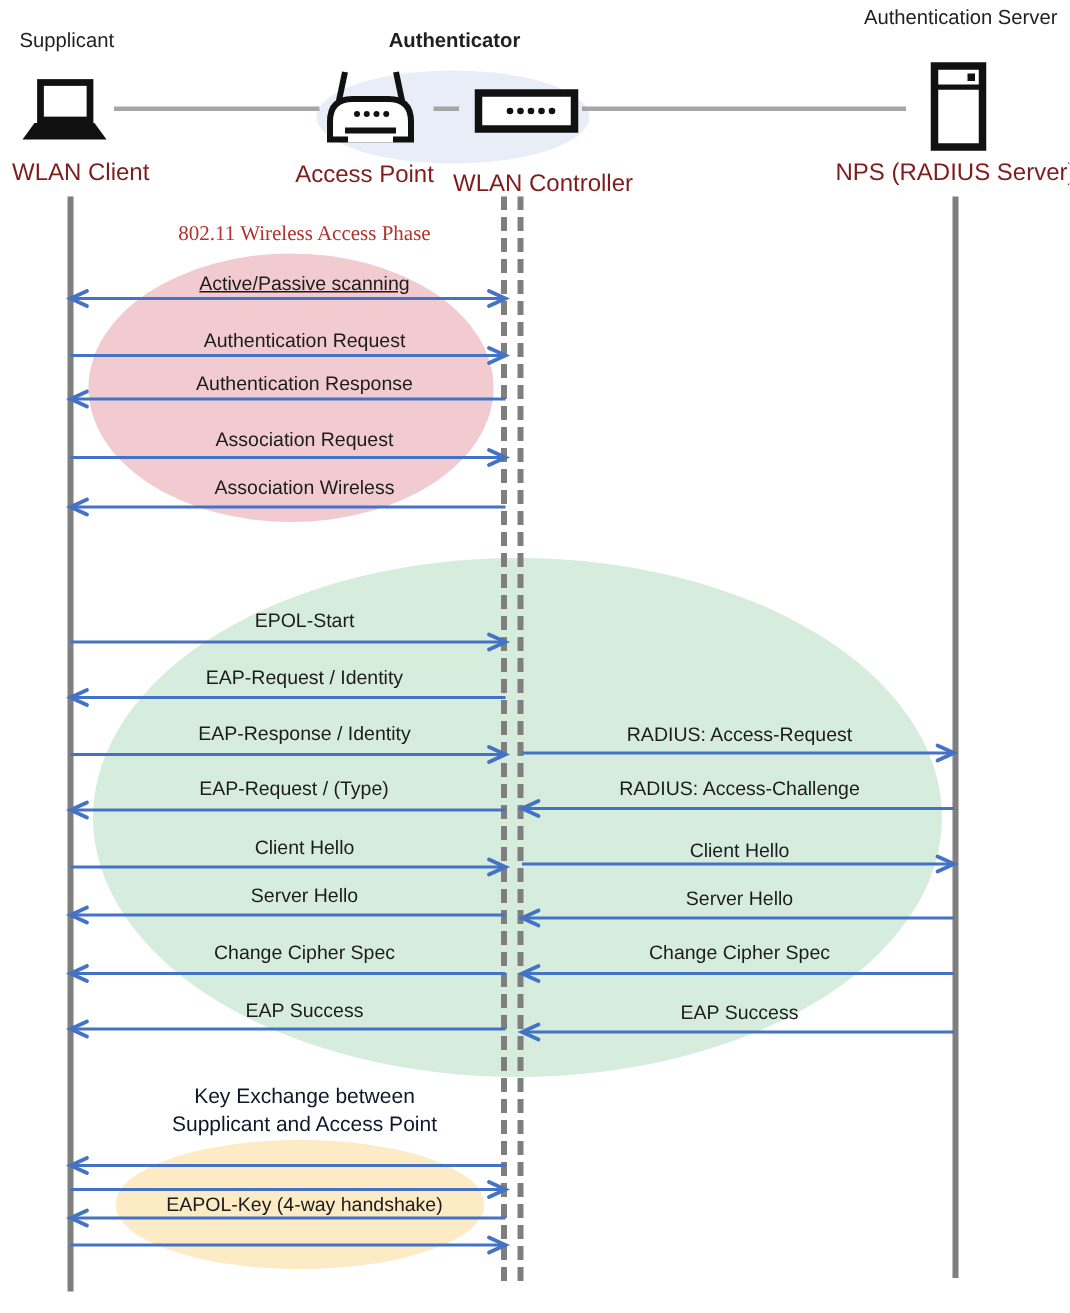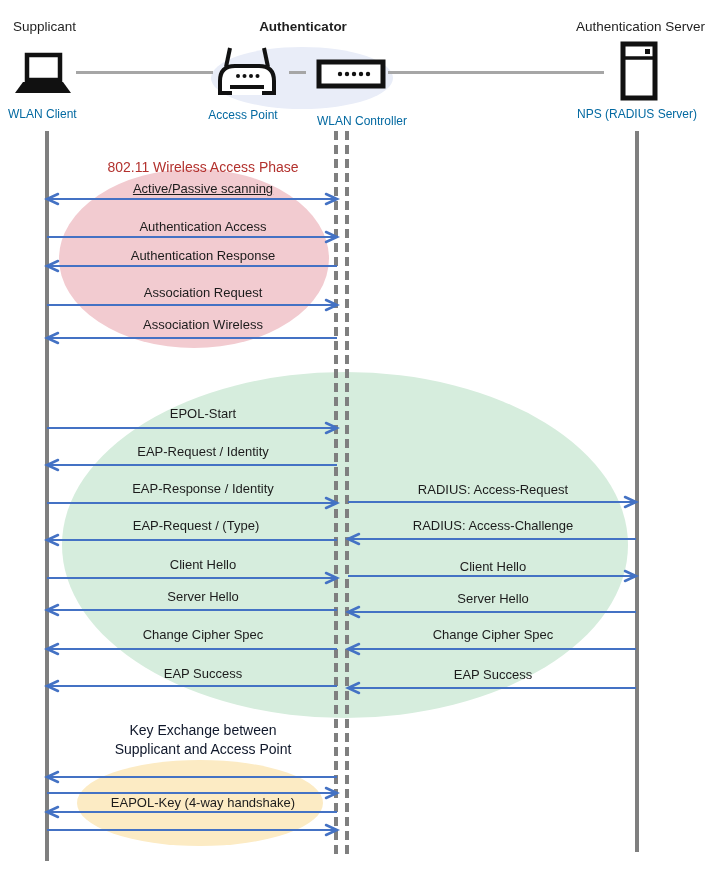--- a/index.html
+++ b/index.html
@@ -6,21 +6,21 @@
   .canvas{
     position:relative;width:713px;height:875px;background:#fff;overflow:hidden;
     font-family:"Liberation Sans", sans-serif;color:#1f1f1f;
   }
   .ellipse{position:absolute;border-radius:50%;z-index:0;}
   .lifeline{position:absolute;width:4px;z-index:1;}
   .lifeline.solid{background:#7f7f7f;}
   .lifeline.dashed{background:repeating-linear-gradient(to bottom,#7f7f7f 0 9px,transparent 9px 14px);}
   .connector{position:absolute;height:3px;background:#a6a6a6;z-index:1;}
   .role-label{position:absolute;font-size:13.5px;color:#1f1f1f;z-index:3;white-space:nowrap;}
-  .node-label{position:absolute;font-size:12px;color:#0369a1;z-index:3;white-space:nowrap;}
+  .node-label{position:absolute;font-size:16px;color:#7f1d1d;z-index:3;white-space:nowrap;}
   .node-icon{position:absolute;z-index:2;}
   .phase-title{position:absolute;width:320px;text-align:center;font-size:14px;z-index:3;white-space:pre-line;line-height:19px;}
   #arrows{position:absolute;left:0;top:0;z-index:2;}
   .msg-label{position:absolute;width:320px;text-align:center;font-size:13px;line-height:15px;color:#1c1c1c;z-index:3;white-space:nowrap;}
   .center{text-align:center;}
   .right{text-align:right;}
 </style>
 </head>
 <body>
 
@@ -35,21 +35,21 @@
   <div class="lifeline dashed" style="left:334px;top:131px;height:724px;"></div>
   <div class="lifeline dashed" style="left:345px;top:131px;height:724px;"></div>
   <div class="lifeline solid" style="left:635px;top:131px;height:721px;"></div>
 
   <div class="connector" style="left:76px;top:71px;width:137px;"></div>
   <div class="connector" style="left:289px;top:71px;width:17px;"></div>
   <div class="connector" style="left:388px;top:71px;width:216px;"></div>
 
   <div class="role-label" style="left:13px;top:19px;">Supplicant</div>
   <div class="role-label center" style="left:223px;top:19px;width:160px;font-weight:bold;">Authenticator</div>
-  <div class="role-label right" style="left:543px;top:19px;width:162px;">Authentication Server</div>
+  <div class="role-label right" style="left:543px;top:4px;width:162px;">Authentication Server</div>
 
   <svg class="node-icon" style="left:12px;top:52px;" width="62" height="44" viewBox="0 0 62 44">
     <rect x="15" y="3" width="33" height="25" fill="#fff" stroke="#111" stroke-width="4.5"></rect>
     <path d="M3 41 L59 41 L51 30 L11 30 Z" fill="#111"></path>
   </svg>
 
   <svg class="node-icon" style="left:215px;top:45px;" width="64" height="52" viewBox="0 0 64 52">
     <line x1="15" y1="3" x2="11" y2="22" stroke="#111" stroke-width="4"></line>
     <line x1="49" y1="3" x2="53" y2="22" stroke="#111" stroke-width="4"></line>
     <path d="M5 48 L5 36 Q5 21 20 21 L44 21 Q59 21 59 36 L59 48 Z" fill="#fff" stroke="#111" stroke-width="4"></path>
@@ -74,21 +74,21 @@
     <rect x="3" y="3" width="32" height="54" fill="#fff" stroke="#111" stroke-width="5"></rect>
     <line x1="3" y1="17" x2="35" y2="17" stroke="#111" stroke-width="3.5"></line>
     <rect x="25" y="8" width="5" height="5" fill="#111"></rect>
   </svg>
 
   <div class="node-label" style="left:8px;top:107px;">WLAN Client</div>
   <div class="node-label center" style="left:173px;top:108px;width:140px;">Access Point</div>
   <div class="node-label center" style="left:287px;top:102px;width:150px;margin-top:12px;">WLAN Controller</div>
   <div class="node-label center" style="left:547px;top:107px;width:180px;">NPS (RADIUS Server)</div>
 
-  <div class="phase-title" style="left: 43px; top: 158px; color: rgb(179, 50, 46);">802.11 Wireless Access Phase</div>
+  <div class="phase-title" style="left: 43px; top: 147px; color: rgb(179, 50, 46); font-family: Liberation Serif, serif;">802.11 Wireless Access Phase</div>
   <div class="phase-title" style="left: 43px; top: 721px; color: #0f172a;">Key Exchange between
 Supplicant and Access Point</div>
 
   <svg id="arrows" width="713" height="875" viewBox="0 0 713 875">
       <line x1="47" x2="337" y1="199" y2="199" stroke="#4472c4" stroke-width="2"></line>
       <polyline points="326,194 337,199 326,204" fill="none" stroke="#4472c4" stroke-width="2.5" stroke-linecap="round"></polyline>
       <polyline points="58,194 47,199 58,204" fill="none" stroke="#4472c4" stroke-width="2.5" stroke-linecap="round"></polyline>
       <line x1="47" x2="337" y1="237" y2="237" stroke="#4472c4" stroke-width="2"></line>
       <polyline points="326,232 337,237 326,242" fill="none" stroke="#4472c4" stroke-width="2.5" stroke-linecap="round"></polyline>
       <line x1="47" x2="337" y1="266" y2="266" stroke="#4472c4" stroke-width="2"></line>
@@ -130,21 +130,21 @@
       <line x1="47" x2="337" y1="793" y2="793" stroke="#4472c4" stroke-width="2"></line>
       <polyline points="326,788 337,793 326,798" fill="none" stroke="#4472c4" stroke-width="2.5" stroke-linecap="round"></polyline>
       <line x1="47" x2="337" y1="812" y2="812" stroke="#4472c4" stroke-width="2"></line>
       <polyline points="58,807 47,812 58,817" fill="none" stroke="#4472c4" stroke-width="2.5" stroke-linecap="round"></polyline>
       <line x1="47" x2="337" y1="830" y2="830" stroke="#4472c4" stroke-width="2"></line>
       <polyline points="326,825 337,830 326,835" fill="none" stroke="#4472c4" stroke-width="2.5" stroke-linecap="round"></polyline>
     </svg>
 
   <div id="labels-layer">
       <div class="msg-label" style="left: 43px; top: 181px; text-decoration: underline;">Active/Passive scanning</div>
-      <div class="msg-label" style="left: 43px; top: 219px;">Authentication Access</div>
+      <div class="msg-label" style="left: 43px; top: 219px;">Authentication Request</div>
       <div class="msg-label" style="left: 43px; top: 248px;">Authentication Response</div>
       <div class="msg-label" style="left: 43px; top: 285px;">Association Request</div>
       <div class="msg-label" style="left: 43px; top: 317px;">Association Wireless</div>
       <div class="msg-label" style="left: 43px; top: 406px;">EPOL-Start</div>
       <div class="msg-label" style="left: 43px; top: 444px;">EAP-Request / Identity</div>
       <div class="msg-label" style="left: 43px; top: 481px;">EAP-Response / Identity</div>
       <div class="msg-label" style="left: 333px; top: 482px;">RADIUS: Access-Request</div>
       <div class="msg-label" style="left: 36px; top: 518px;">EAP-Request / (Type)</div>
       <div class="msg-label" style="left: 333px; top: 518px;">RADIUS: Access-Challenge</div>
       <div class="msg-label" style="left: 43px; top: 557px;">Client Hello</div>

